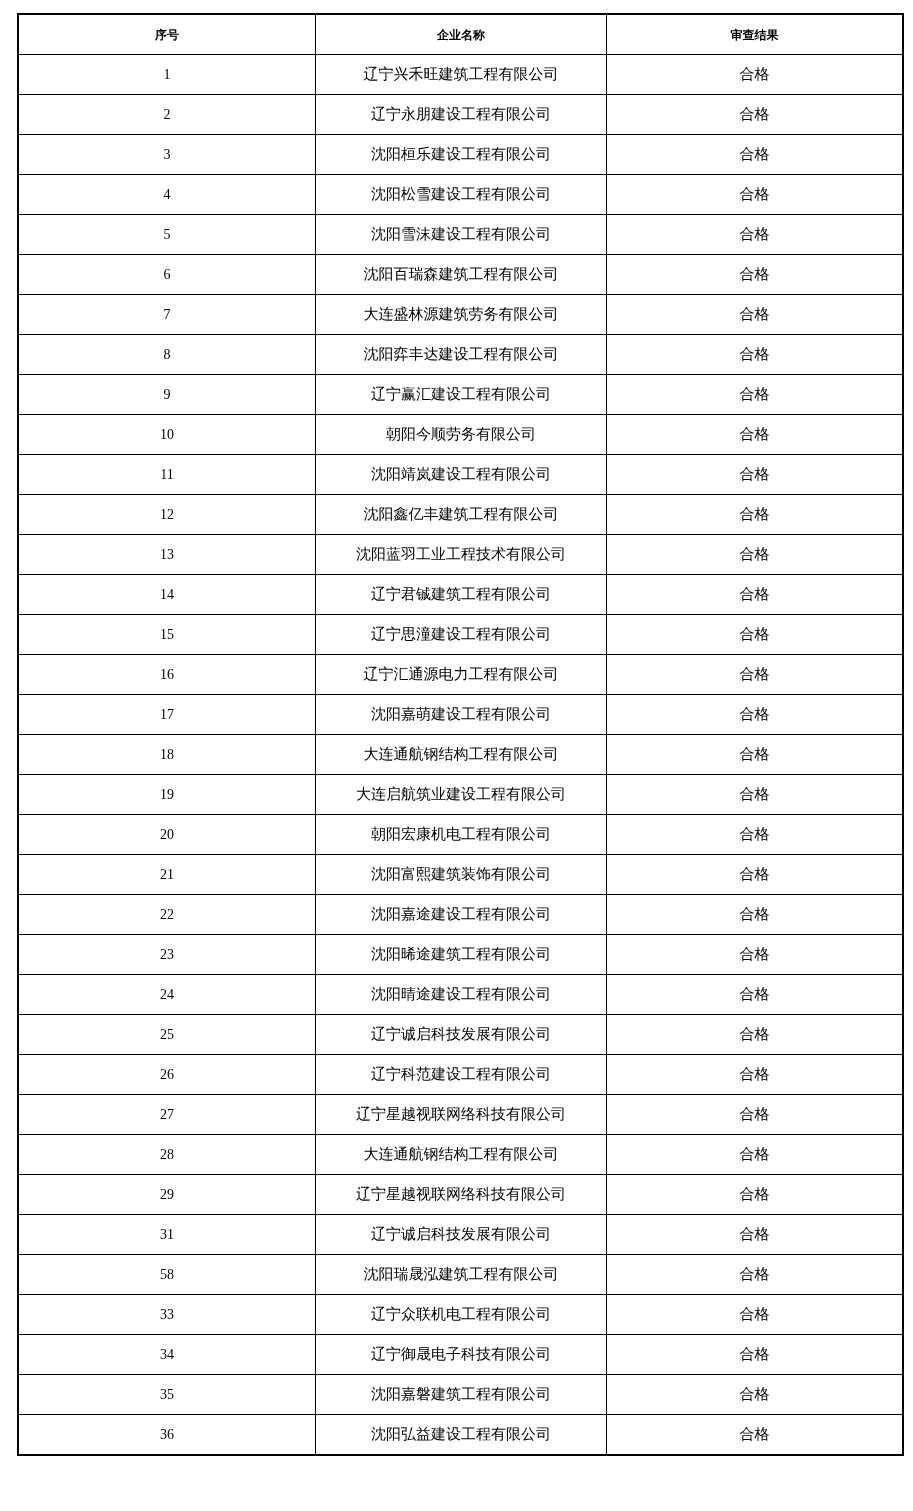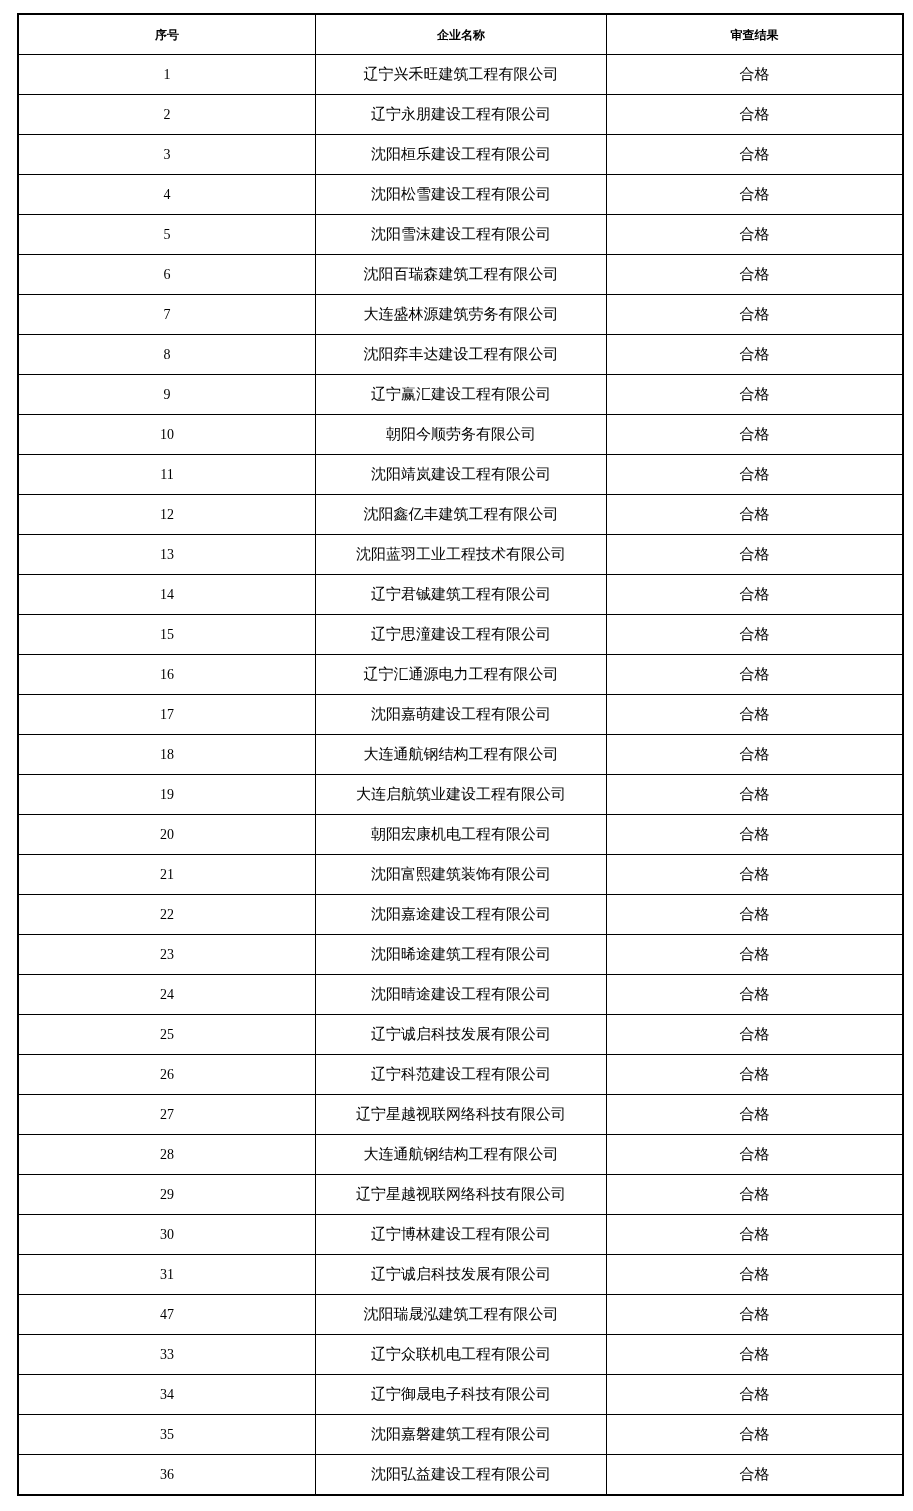--- a/index.html
+++ b/index.html
@@ -200,31 +200,26 @@
         <td class="cell-no">28</td>
         <td class="cell-name">大连通航钢结构工程有限公司</td>
         <td class="cell-result">合格</td>
       </tr>
       <tr>
         <td class="cell-no">29</td>
         <td class="cell-name">辽宁星越视联网络科技有限公司</td>
         <td class="cell-result">合格</td>
       </tr>
       <tr>
-        <td class="cell-no">30</td>
-        <td class="cell-name">辽宁博林建设工程有限公司</td>
-        <td class="cell-result">合格</td>
-      </tr>
-      <tr>
         <td class="cell-no">31</td>
         <td class="cell-name">辽宁诚启科技发展有限公司</td>
         <td class="cell-result">合格</td>
       </tr>
       <tr>
-        <td class="cell-no">47</td>
+        <td class="cell-no">58</td>
         <td class="cell-name">沈阳瑞晟泓建筑工程有限公司</td>
         <td class="cell-result">合格</td>
       </tr>
       <tr>
         <td class="cell-no">33</td>
         <td class="cell-name">辽宁众联机电工程有限公司</td>
         <td class="cell-result">合格</td>
       </tr>
       <tr>
         <td class="cell-no">34</td>

